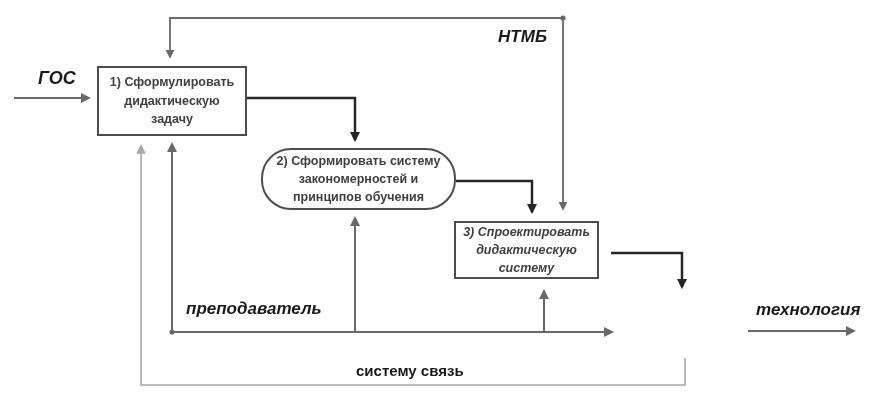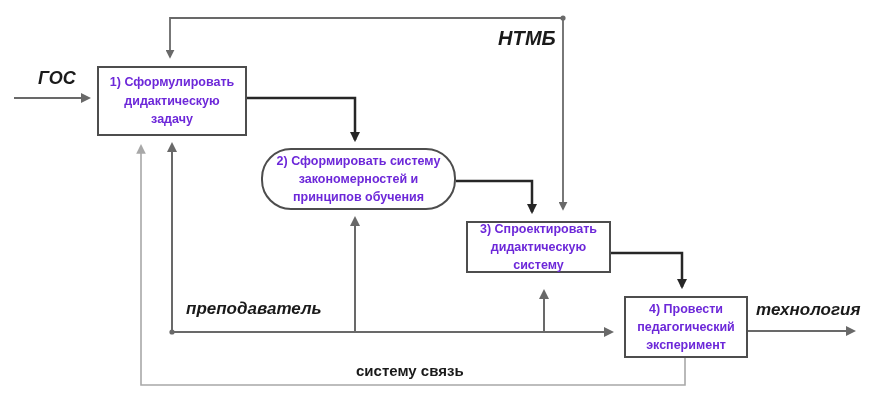--- a/index.html
+++ b/index.html
@@ -21,35 +21,35 @@
     box-sizing: border-box;
     background: #ffffff;
     border: 2px solid #4d4d4d;
     display: flex;
     align-items: center;
     justify-content: center;
     text-align: center;
     font-weight: bold;
     font-size: 12.5px;
     line-height: 1.5;
-    color: #6d28d9;
+    color: #404040;
     padding: 2px 4px;
   }
   .box-1 { left: 97px;  top: 66px;  width: 150px; height: 70px; }
   .box-2 { left: 261px; top: 148px; width: 195px; height: 62px; line-height: 1.45; border-radius: 30px; }
-  .box-3 { left: 466px; top: 221px; width: 145px; height: 52px; line-height: 1.45; }
+  .box-3 { left: 454px; top: 221px; width: 145px; height: 58px; line-height: 1.45; font-style: italic; }
   .box-4 { left: 624px; top: 296px; width: 124px; height: 62px; line-height: 1.45; }
   .ext-label {
     position: absolute;
     color: #1a1a1a;
     font-weight: bold;
     white-space: nowrap;
   }
   .lbl-gos     { left: 38px;  top: 68px;  font-size: 18px; font-style: italic; text-align: right; }
-  .lbl-ntmb    { left: 498px; top: 27px;  font-size: 20px; font-style: italic; }
+  .lbl-ntmb    { left: 498px; top: 27px;  font-size: 17px; font-style: italic; }
   .lbl-teacher { left: 186px; top: 299px; font-size: 17px; font-style: italic; }
   .lbl-tech    { left: 756px; top: 300px; font-size: 17px; font-style: italic; }
   .lbl-feedback{ left: 356px; top: 362px; font-size: 15px; }
 </style>
 </head>
 <body>
 
 <div class="canvas">
 
   <svg class="wires" viewBox="0 0 879 403" xmlns="http://www.w3.org/2000/svg">
@@ -94,23 +94,20 @@
 
   <div class="box box-1">
     <span>1) Сформулировать дидактическую задачу</span>
   </div>
   <div class="box box-2">
     <span>2) Сформировать систему закономерностей и принципов обучения</span>
   </div>
   <div class="box box-3">
     <span>3) Спроектировать дидактическую систему</span>
   </div>
-  <div class="box box-4">
-    <span>4) Провести педагогический эксперимент</span>
-  </div>
 
   <div class="ext-label lbl-gos">ГОС</div>
   <div class="ext-label lbl-ntmb">НТМБ</div>
   <div class="ext-label lbl-tech">технология</div>
   <div class="ext-label lbl-teacher">преподаватель</div>
   <div class="ext-label lbl-feedback">систему связь</div>
 
 </div>
 
 </body></html>

